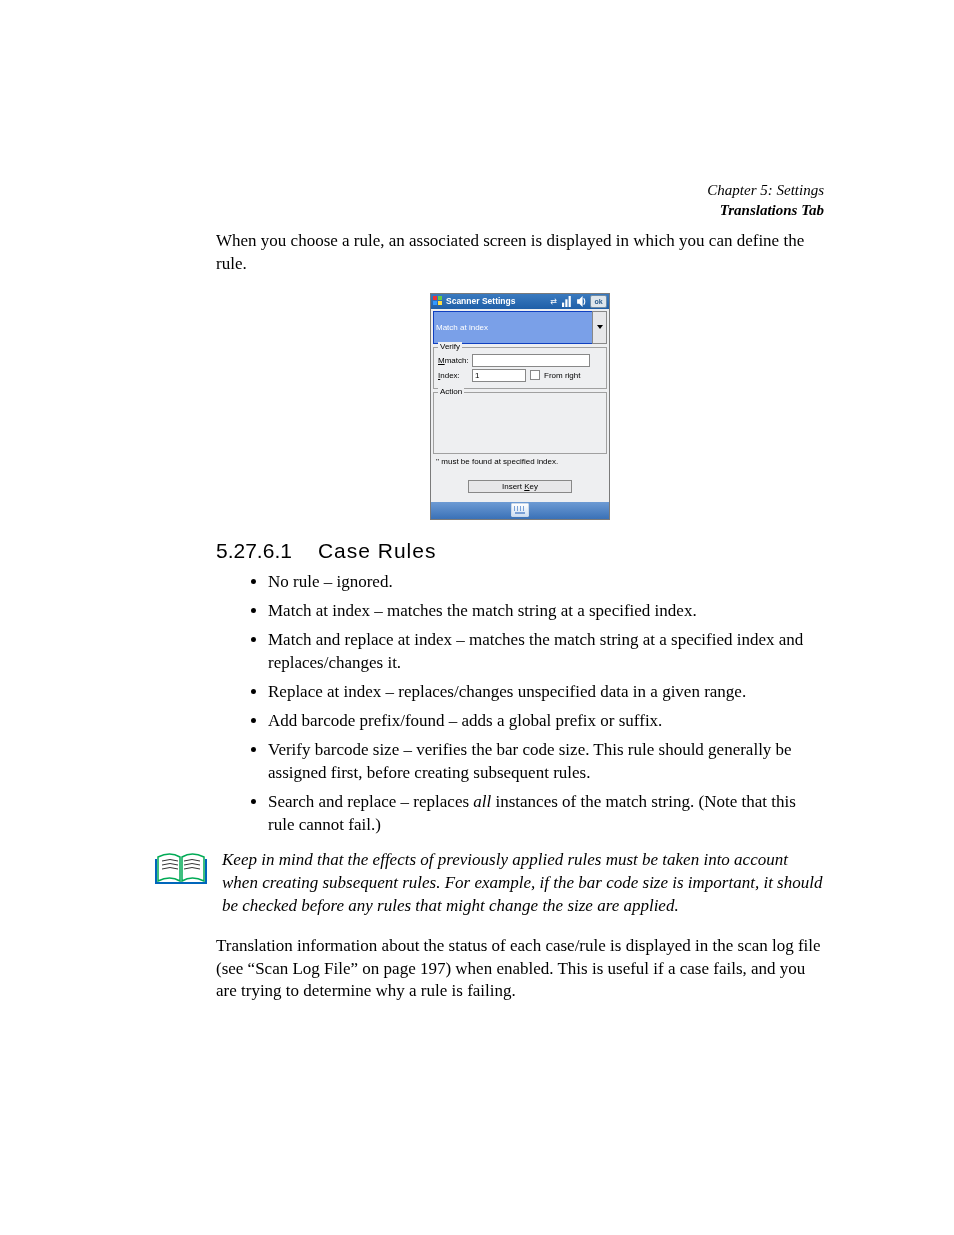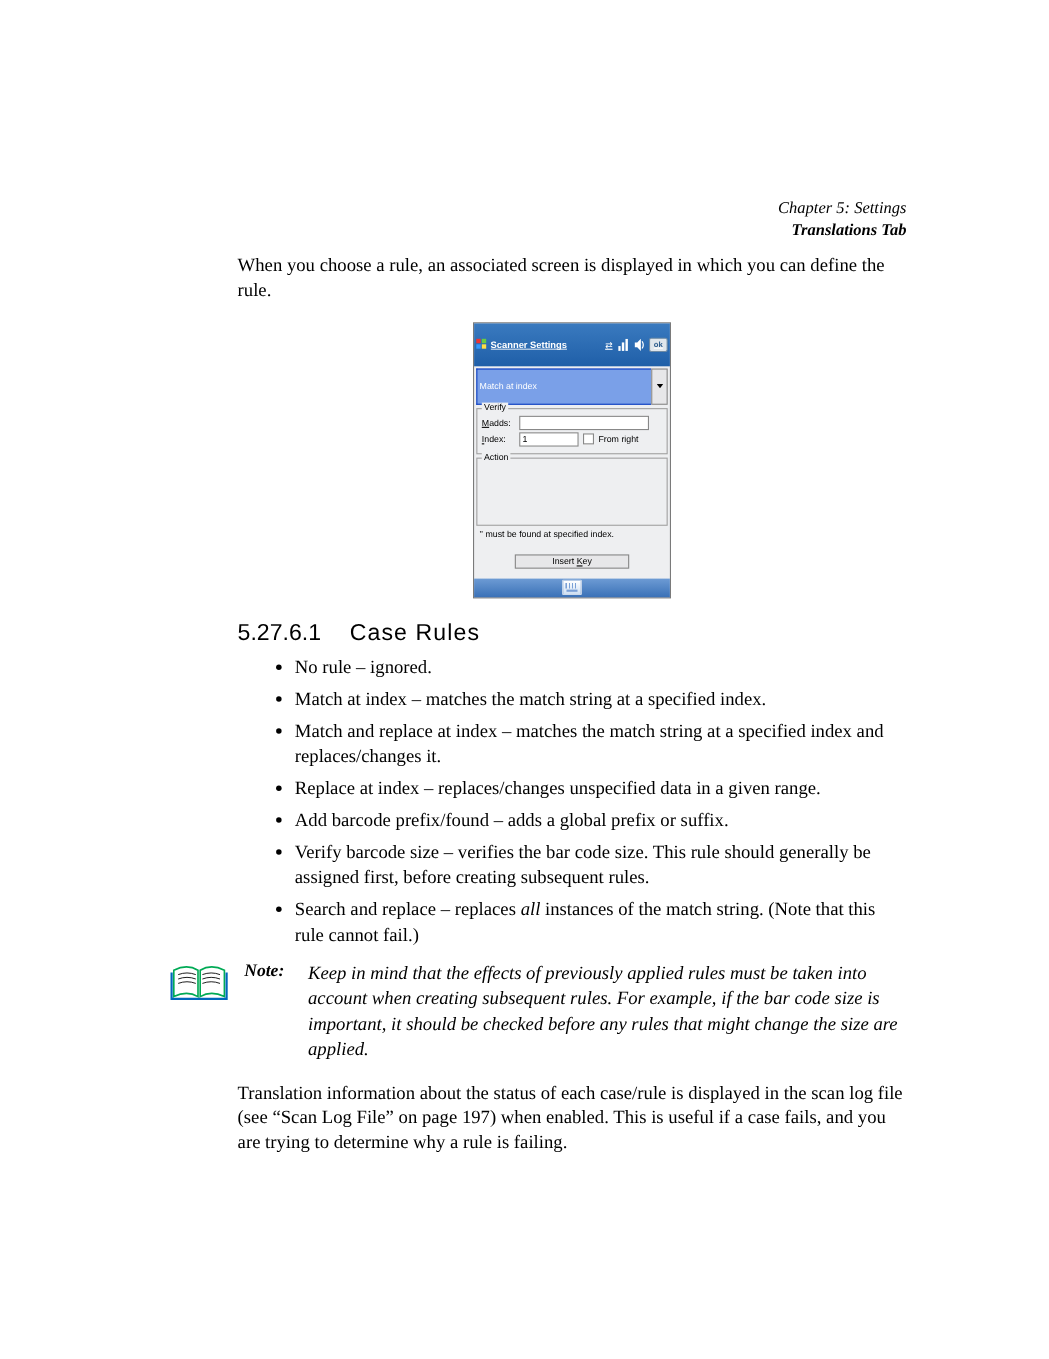--- a/index.html
+++ b/index.html
@@ -5,21 +5,21 @@
   html,body{margin:0;padding:0;background:#fff;font-family:"Times New Roman",Times,serif;color:#000;}
   .page{width:954px;height:1235px;position:relative;box-sizing:border-box;}
   .content{position:absolute;left:216px;right:130px;top:164px;}
   .hdr{position:absolute;right:130px;top:180px;text-align:right;font-style:italic;font-size:15px;line-height:1.35;}
   .hdr .line2{font-weight:bold;}
   .bodytext{font-size:17px;line-height:1.35;}
   .intro{margin-top:66px;}
   .shot-wrap{text-align:center;margin:14px 0 18px 0;}
   
   .shot{display:inline-block;width:178px;border:1px solid #7a7a7a;background:#eeeff1;font-family:Tahoma,Arial,sans-serif;font-size:8px;color:#000;text-align:left;}
-  .titlebar{height:15px;background:linear-gradient(#3a7abf,#1f5fa8);color:#fff;display:flex;align-items:center;padding:12px 2px;gap:3px;text-decoration:underline;}
+  .titlebar{height:15px;background:linear-gradient(#3a7abf,#1f5fa8);color:#fff;display:flex;align-items:center;padding:0 2px;gap:3px;}
   .winflag{width:10px;height:10px;position:relative;}
   .winflag span{position:absolute;width:4px;height:4px;}
   .wf1{background:#e33;left:0;top:0;}
   .wf2{background:#6c4;left:5px;top:0;}
   .wf3{background:#39f;left:0;top:5px;}
   .wf4{background:#fd4;left:5px;top:5px;}
   .ttext{font-weight:bold;font-size:8.5px;flex:1;white-space:nowrap;overflow:hidden;}
   .tic{width:11px;height:11px;display:inline-flex;align-items:center;justify-content:center;color:#fff;font-size:8px;}
   .okbtn{width:15px;height:11px;background:#dfe6ec;border:1px solid #6e8aa4;border-radius:2px;color:#2b5b8c;font-size:7px;font-weight:bold;display:flex;align-items:center;justify-content:center;}
   .combo{margin:2px;display:flex;}
@@ -102,21 +102,21 @@
         <div class="sel">Match at index</div>
         <div class="arrow">
               <svg viewBox="0 0 6 4">
                 <polygon points="0,0 6,0 3,4" fill="#000"></polygon>
               </svg>
             </div>
       </div>
       <div class="panel">
         <span class="plabel">Verify</span>
         <div class="row">
-          <span class="lab"><u>M</u><span>adds:</span></span>
+          <span class="lab"><u>M</u><span>match:</span></span>
           <span class="txt w1"></span>
         </div>
         <div class="row">
           <span class="lab"><u>I</u><span>ndex:</span></span>
           <span class="txt w2">1</span>
           <span class="chk"></span>
           <span>From right</span>
         </div>
       </div>
       <div class="panel pact">
@@ -151,21 +151,20 @@
     <div class="noteicon">
       <svg viewBox="0 0 54 36">
         <path d="M4 8 Q16 2 26 8 L26 32 Q16 26 4 32 Z" fill="#fff" stroke="#0a5" stroke-width="1.5"></path>
         <path d="M50 8 Q38 2 28 8 L28 32 Q38 26 50 32 Z" fill="#fff" stroke="#0a5" stroke-width="1.5"></path>
         <path d="M2 10 L2 34 L52 34 L52 10" fill="none" stroke="#06b" stroke-width="2"></path>
         <path d="M8 12 Q16 9 24 12 M8 16 Q16 13 24 16 M8 20 Q16 17 24 20" fill="none" stroke="#000" stroke-width="0.8"></path>
         <path d="M30 12 Q38 9 46 12 M30 16 Q38 13 46 16 M30 20 Q38 17 46 20" fill="none" stroke="#000" stroke-width="0.8"></path>
       </svg>
     </div>
     <div class="notetxt">
-      <span class="lbl">Note:</span>
       <span class="msgn">Keep in mind that the effects of previously applied rules must be taken into account when creating subsequent rules. For example, if the bar code size is important, it should be checked before any rules that might change the size are applied.</span>
     </div>
   </div>
 
   <p class="after">Translation information about the status of each case/rule is displayed in the scan log file (see “Scan Log File” on page 197) when enabled. This is useful if a case fails, and you are trying to determine why a rule is failing.</p>
 </div>
 
 
 </div>
 

